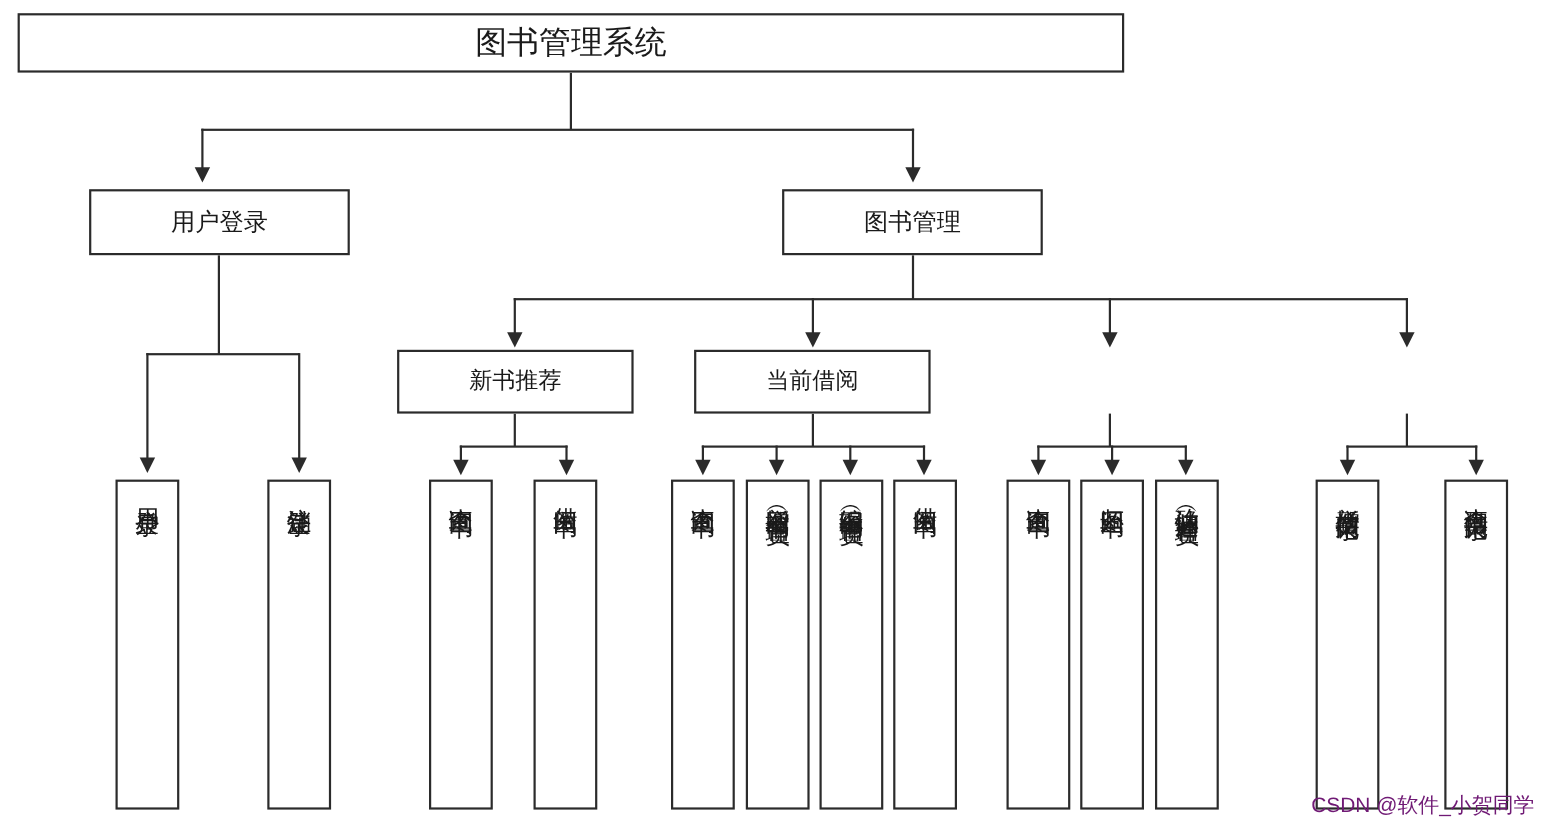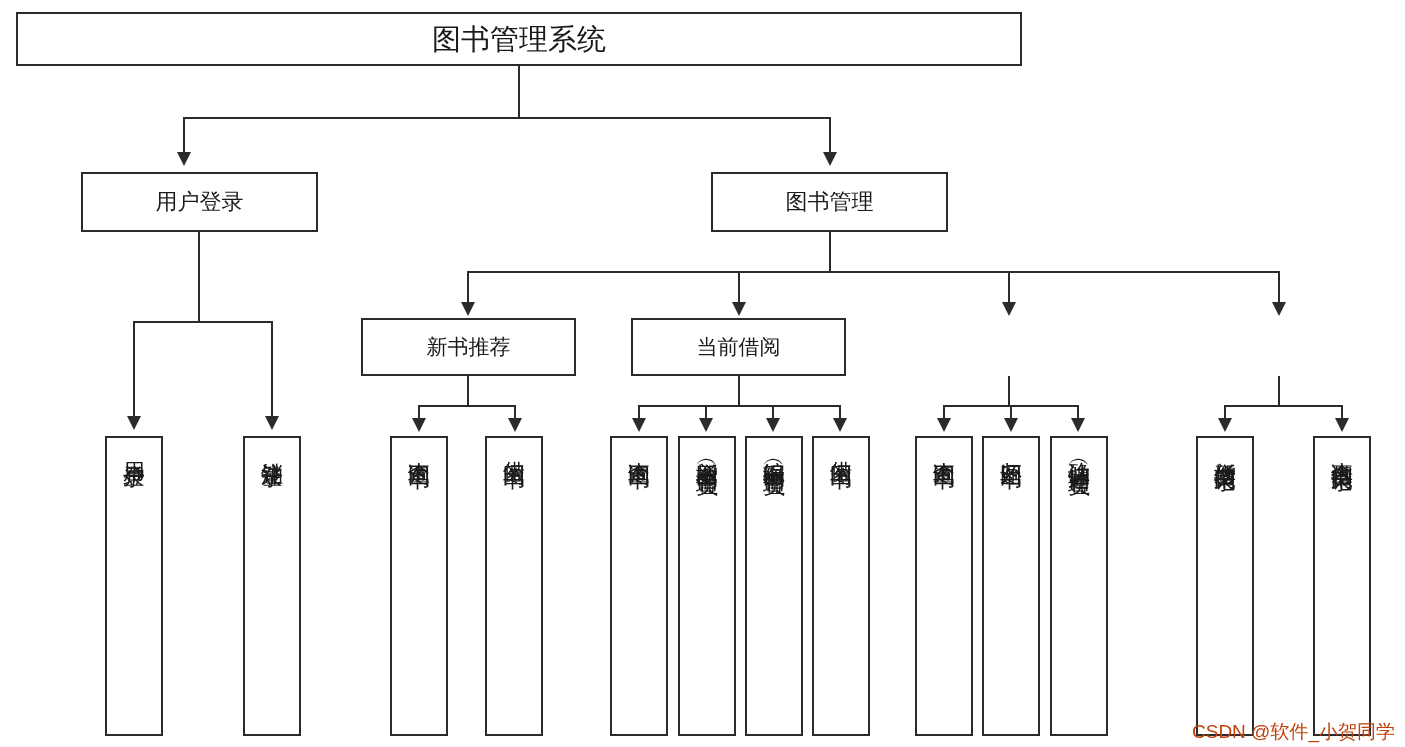--- a/index.html
+++ b/index.html
@@ -66,21 +66,21 @@
     width: 0;
     height: 0;
     border-left: 7px solid transparent;
     border-right: 7px solid transparent;
     border-top: 14px solid #2b2b2b;
   }
 
   
   #watermark {
     position: absolute;
-    color: #c2410c;
+    color: #701a75;
     font-size: 19px;
     white-space: nowrap;
     pointer-events: none;
     user-select: none;
   }
 </style>
 </head>
 <body>
 
 <div id="canvas">

